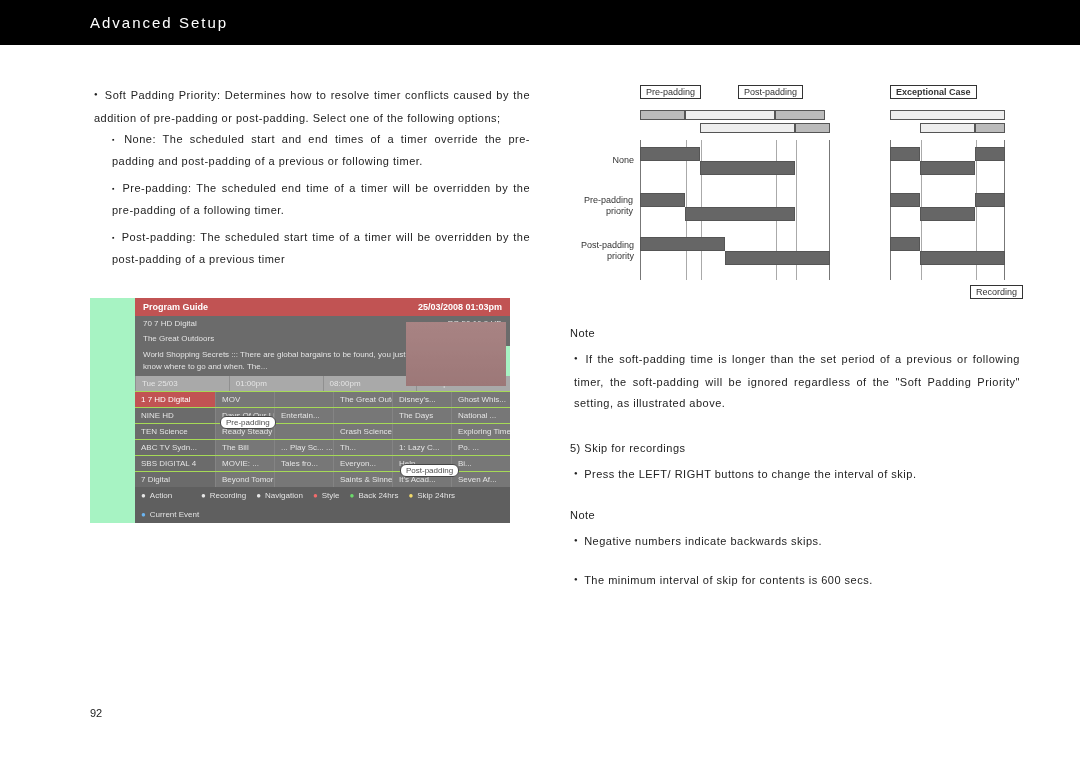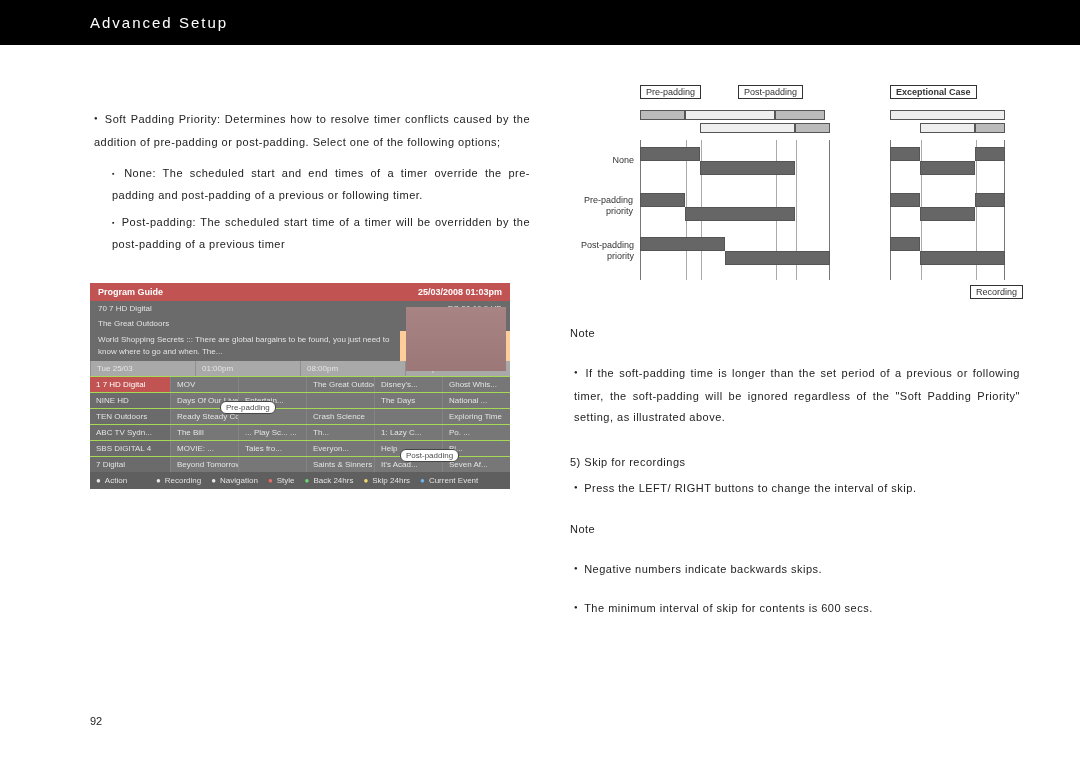--- a/index.html
+++ b/index.html
@@ -40,47 +40,48 @@
     margin-right: 6px;
   }
   .sub-bullet::before {
     content: "▪";
     font-size: 7px;
     margin-right: 6px;
     position: relative;
     top: -1px;
   }
   .sub-indent { padding-left: 22px; }
-  .para-bullet { padding-left: 4px; margin-top: 24px; }
+  .para-bullet { padding-left: 4px; }
   .sec-head {
     font-size: 11px;
     letter-spacing: 0.5px;
     margin: 18px 0 10px 0;
   }
   .note-head {
     font-size: 11px;
     letter-spacing: 0.5px;
     margin: 22px 0 10px 0;
   }
   .page-num {
     position: absolute;
     left: 90px;
-    bottom: 32px;
+    bottom: 40px;
     font-size: 11px;
   }
 
   
   .epg-mock {
     margin-top: 28px;
     width: 420px;
-    background: #fdba74;
+    background: #86efac;
     position: relative;
     font-size: 9px;
     color: #ddd;
     opacity: 0.72;
+    padding-left: 45px;
   }
   .epg-header {
     background: #a11;
     color: #fff;
     padding: 4px 8px;
     font-weight: bold;
     display:flex;
     justify-content: space-between;
   }
   .epg-sub {
@@ -181,21 +182,22 @@
 <body>
 
 <div class="header-bar">
   <span>Advanced Setup</span>
 </div>
 
 <div class="content">
 
   <div class="col-left">
     <p class="body-text justify para-bullet bullet-dot">Soft Padding Priority: Determines how to resolve timer conflicts caused by the addition of pre-padding or post-padding.   Select one of the following options;</p>
-    <p class="body-text justify sub-indent sub-bullet" style="margin-top:10px">None: The scheduled start and end times of a timer override the pre-padding and post-padding of a previous or following timer.</p>
+    <p class="body-text justify sub-indent sub-bullet" style="margin-top:0">None: The scheduled start and end times of a timer override the pre-padding and post-padding of a previous or following timer.</p>
+    <p class="body-text justify sub-indent sub-bullet" style="margin-top:6px">Pre-padding: The scheduled end time of a timer will be overridden by the pre-padding of a following timer.</p>
     <p class="body-text justify sub-indent sub-bullet" style="margin-top:6px">Post-padding: The scheduled start time of a timer will be overridden by the post-padding of a previous timer</p>
 
     <div class="epg-mock">
       <div class="epg-header">
         <span>Program Guide</span>
         <span>25/03/2008   01:03pm</span>
       </div>
       <div class="epg-sub">
         <span>70   7 HD Digital</span>
         <span>PG  50  16:9  HD</span>
@@ -225,21 +227,21 @@
           </div>
           <div class="epg-row">
             <div class="ch">NINE HD</div>
             <div class="cell">Days Of Our Lives</div>
             <div class="cell">Entertain...</div>
             <div class="cell"></div>
             <div class="cell">The Days</div>
             <div class="cell">National ...</div>
           </div>
           <div class="epg-row">
-            <div class="ch">TEN Outdoors</div>
+            <div class="ch">TEN Science</div>
             <div class="cell">Ready Steady Cook</div>
             <div class="cell"></div>
             <div class="cell hot">Crash Science</div>
             <div class="cell"></div>
             <div class="cell">Exploring Time</div>
           </div>
           <div class="epg-row">
             <div class="ch">ABC TV Sydn...</div>
             <div class="cell">The Bill</div>
             <div class="cell">... Play Sc... ...</div>

